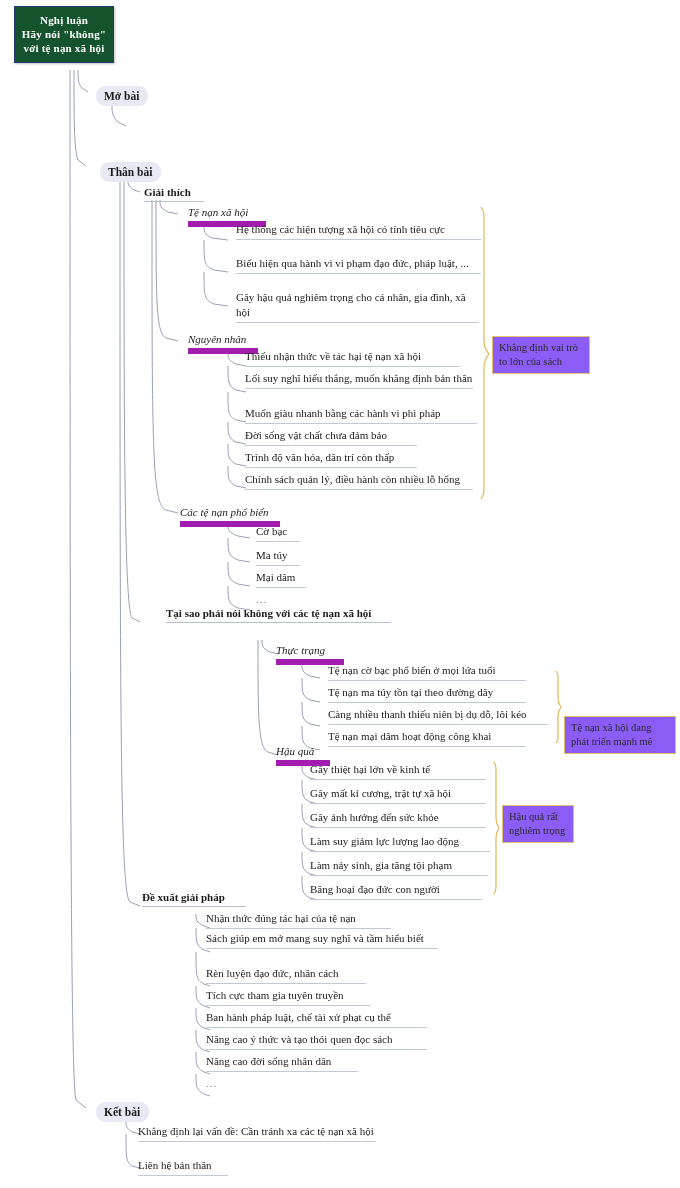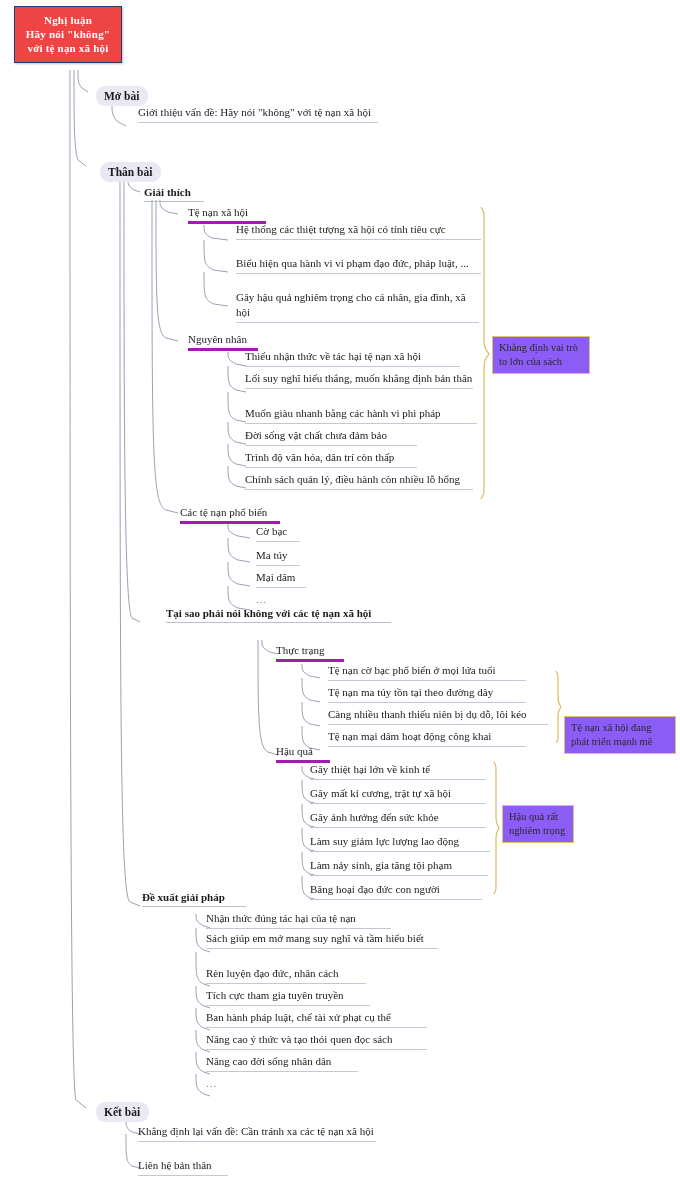--- a/index.html
+++ b/index.html
@@ -6,22 +6,22 @@
   body{
     width:680px;height:1188px;position:relative;overflow:hidden;
     font-family:"Liberation Serif","DejaVu Serif",serif;
     color:#1b1b1b;
   }
   #canvas{position:absolute;left:0;top:0;width:680px;height:1188px;}
   #lines{position:absolute;left:0;top:0;width:680px;height:1188px;pointer-events:none;}
 
   
   .root-node{
-    position:absolute;left:14px;top:6px;width:108px;
-    background:#ef4444;border:1px solid #27397a;
+    position:absolute;left:14px;top:6px;width:100px;
+    background:#14532d;border:1px solid #27397a;
     padding:6px 4px 7px 4px;box-sizing:border-box;
     text-align:center;color:#ffffff;font-weight:bold;font-size:11px;
     line-height:14px;letter-spacing:.2px;
     box-shadow:1px 1px 2px rgba(0,0,0,.25);
   }
   .root-node div{white-space:nowrap;}
 
   
   .l1{
     position:absolute;background:#e8e9f3;
@@ -32,23 +32,23 @@
   
   .l2{
     position:absolute;font-weight:bold;font-size:11px;line-height:14px;
     box-sizing:border-box;padding-bottom:2px;
     border-bottom:1px solid #b9bfd0;
   }
   .l2.wrap{white-space:normal;margin-left:24px;}
 
   
   .l3{
-    position:absolute;font-size:11px;line-height:14px;
+    position:absolute;font-style:italic;font-size:11px;line-height:14px;
     box-sizing:border-box;padding-bottom:2px;
-    border-bottom:3px solid #a21caf;white-space:nowrap;
+    border-bottom:6px solid #a21caf;white-space:nowrap;
   }
 
   
   .leaf{
     position:absolute;font-size:11px;line-height:15px;
     box-sizing:border-box;padding-bottom:2px;
     border-bottom:1px solid #c3c8d6;
   }
   .leaf.dots{border-bottom:none;color:#8a8a8a;letter-spacing:1px;}
 
@@ -132,28 +132,27 @@
     </g>
   </svg>
 
   <div class="root-node">
     <div>Nghị luận</div>
     <div>Hãy nói "không"</div>
     <div>với tệ nạn xã hội</div>
   </div>
 
   <div class="l1" style="left:96px;top:86px;">Mở bài</div>
-  <div class="leaf" style="left:138px;top:105px;width:240px;">Giới thiệu vấn đề: Hãy nói "không" với tệ nạn xã hội</div>
 
   <div class="l1" style="left:100px;top:162px;">Thân bài</div>
 
   <div class="l2" style="left:144px;top:185px;width:60px;">Giải thích</div>
 
   <div class="l3" style="left:188px;top:205px;width:78px;">Tệ nạn xã hội</div>
-  <div class="leaf" style="left:236px;top:222px;width:245px;">Hệ thống các thiệt tượng xã hội có tính tiêu cực</div>
+  <div class="leaf" style="left:236px;top:222px;width:245px;">Hệ thống các hiện tượng xã hội có tính tiêu cực</div>
   <div class="leaf" style="left:236px;top:256px;width:245px;">Biểu hiện qua hành vi vi phạm đạo đức, pháp luật, ...</div>
   <div class="leaf" style="left:236px;top:290px;width:243px;">Gây hậu quả nghiêm trọng cho cá nhân, gia đình, xã hội</div>
 
   <div class="l3" style="left:188px;top:332px;width:70px;">Nguyên nhân</div>
   <div class="leaf" style="left:245px;top:349px;width:215px;">Thiếu nhận thức về tác hại tệ nạn xã hội</div>
   <div class="leaf" style="left:245px;top:371px;width:228px;">Lối suy nghĩ hiếu thắng, muốn khẳng định bản thân</div>
   <div class="leaf" style="left:245px;top:406px;width:232px;">Muốn giàu nhanh bằng các hành vi phi pháp</div>
   <div class="leaf" style="left:245px;top:428px;width:172px;">Đời sống vật chất chưa đảm bảo</div>
   <div class="leaf" style="left:245px;top:450px;width:172px;">Trình độ văn hóa, dân trí còn thấp</div>
   <div class="leaf" style="left:245px;top:472px;width:228px;">Chính sách quản lý, điều hành còn nhiều lỗ hổng</div>

